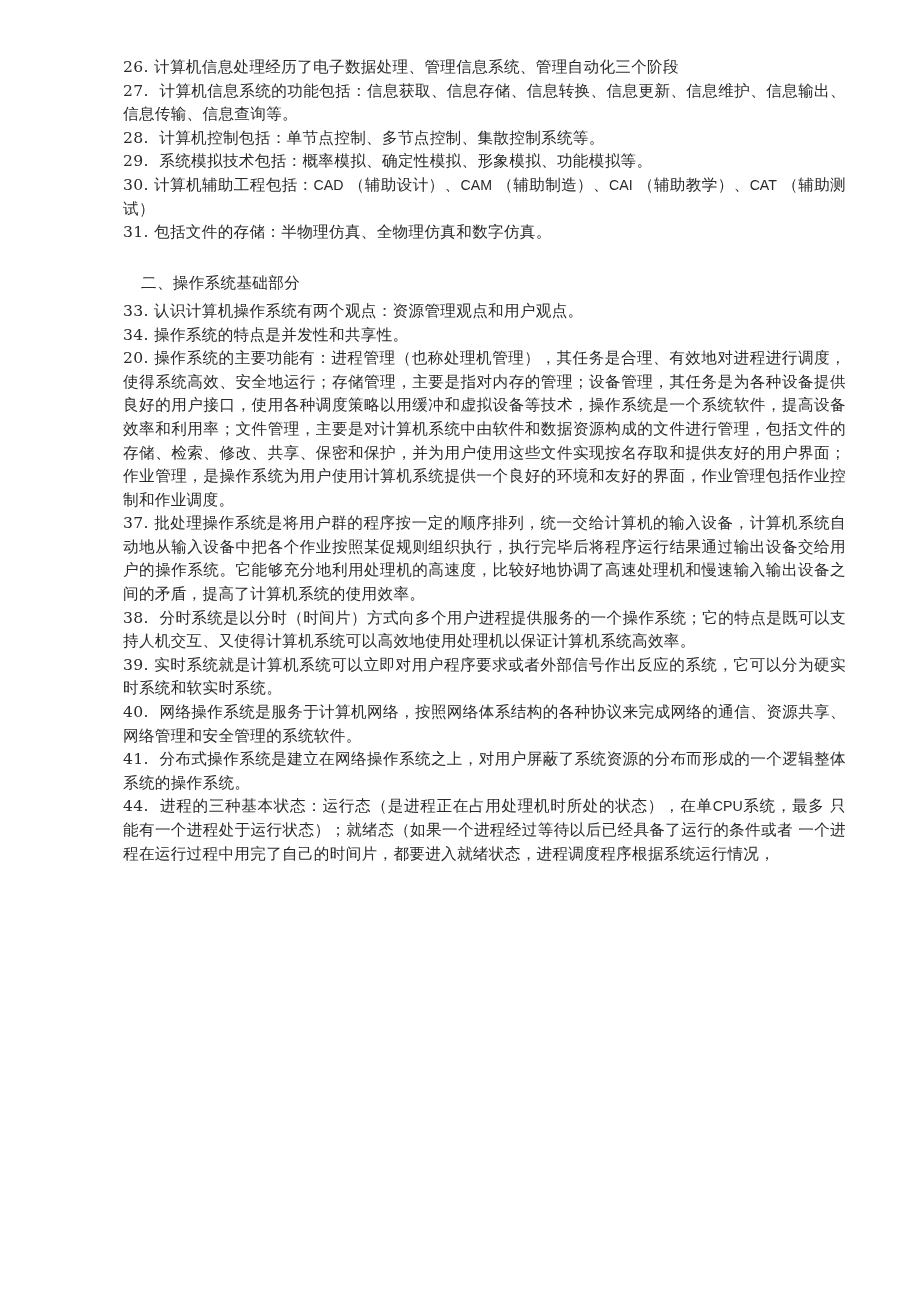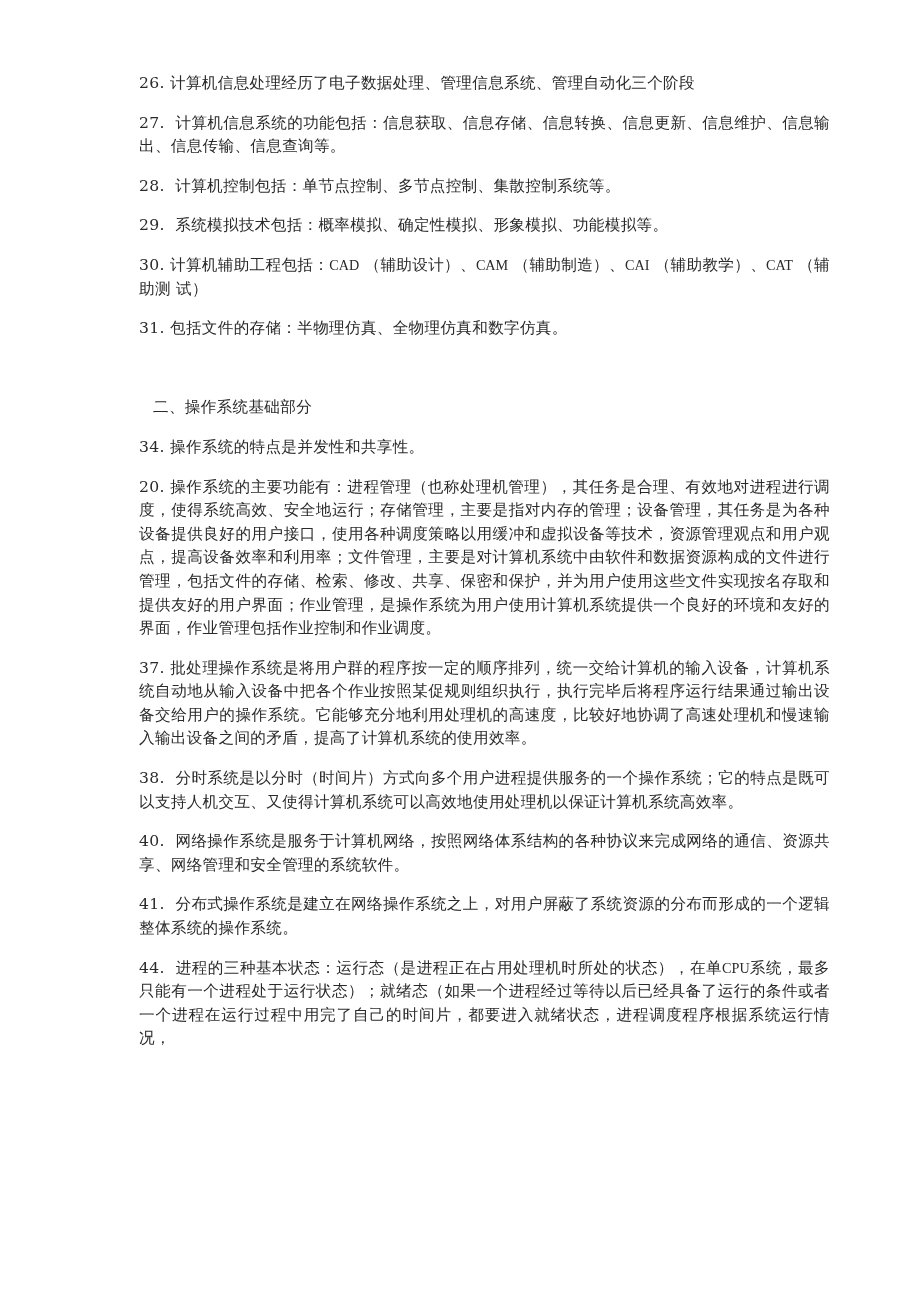--- a/index.html
+++ b/index.html
@@ -21,67 +21,69 @@
     width: 920px;
     height: 1302px;
     box-sizing: border-box;
     padding: 56px 74px 0 123px;
   }
   .doc-body {
     width: 723px;
   }
   
   .item {
-    margin: 16px;
+    margin: 0;
     padding: 0;
     font-size: 15.6px;
     line-height: 23.6px;
     text-align: justify;
     text-justify: inter-ideograph;
     text-indent: 0;
     word-break: break-all;
     letter-spacing: 0.02em;
   }
   .item .num {
     white-space: pre;
   }
   
   .section-heading {
-    margin: 16px;
+    margin: 4px;
     padding: 0;
     font-size: 15.6px;
     line-height: 23.6px;
     text-indent: 14px;
     text-align: left;
     letter-spacing: 0.02em;
   }
   
   .block-gap {
     height: 23.6px;
   }
   .latin {
-    font-family: Liberation Serif, serif;
+    font-family: Liberation Sans, sans-serif;
     font-size: 14.2px;
     letter-spacing: 0;
   }
 </style>
 </head>
 <body>
 
 <div class="page">
   <div class="doc-body" id="doc-body">
       <div class="item"><span class="num">26.</span><span class="num"> </span><span>计算机信息处理经历了电子数据处理、管理信息系统、管理自动化三个阶段</span></div>
       <div class="item"><span class="num">27.</span><span class="num">  </span><span>计算机信息系统的功能包括：信息获取、信息存储、信息转换、信息更新、信息维护、信息输出、信息传输、信息查询等。</span></div>
       <div class="item"><span class="num">28.</span><span class="num">  </span><span>计算机控制包括：单节点控制、多节点控制、集散控制系统等。</span></div>
       <div class="item"><span class="num">29.</span><span class="num">  </span><span>系统模拟技术包括：概率模拟、确定性模拟、形象模拟、功能模拟等。</span></div>
       <div class="item"><span class="num">30.</span><span class="num"> </span><span>计算机辅助工程包括：<span class="latin">CAD</span> （辅助设计）、<span class="latin">CAM</span> （辅助制造）、<span class="latin">CAI</span> （辅助教学）、<span class="latin">CAT</span> （辅助测 试）</span></div>
       <div class="item"><span class="num">31.</span><span class="num"> </span><span>包括文件的存储：半物理仿真、全物理仿真和数字仿真。</span></div>
       <div class="block-gap"></div>
       <div class="section-heading">二、操作系统基础部分</div>
+      <div class="item"><span class="num">33.</span><span class="num"> </span><span>认识计算机操作系统有两个观点：资源管理观点和用户观点。</span></div>
       <div class="item"><span class="num">34.</span><span class="num"> </span><span>操作系统的特点是并发性和共享性。</span></div>
-      <div class="item"><span class="num">20.</span><span class="num"> </span><span>操作系统的主要功能有：进程管理（也称处理机管理），其任务是合理、有效地对进程进行调度，使得系统高效、安全地运行；存储管理，主要是指对内存的管理；设备管理，其任务是为各种设备提供良好的用户接口，使用各种调度策略以用缓冲和虚拟设备等技术，资源管理观点和用户观点，提高设备效率和利用率；文件管理，主要是对计算机系统中由软件和数据资源构成的文件进行管理，包括文件的存储、检索、修改、共享、保密和保护，并为用户使用这些文件实现按名存取和提供友好的用户界面；作业管理，是操作系统为用户使用计算机系统提供一个良好的环境和友好的界面，作业管理包括作业控制和作业调度。</span></div>
+      <div class="item"><span class="num">20.</span><span class="num"> </span><span>操作系统的主要功能有：进程管理（也称处理机管理），其任务是合理、有效地对进程进行调度，使得系统高效、安全地运行；存储管理，主要是指对内存的管理；设备管理，其任务是为各种设备提供良好的用户接口，使用各种调度策略以用缓冲和虚拟设备等技术，操作系统是一个系统软件，提高设备效率和利用率；文件管理，主要是对计算机系统中由软件和数据资源构成的文件进行管理，包括文件的存储、检索、修改、共享、保密和保护，并为用户使用这些文件实现按名存取和提供友好的用户界面；作业管理，是操作系统为用户使用计算机系统提供一个良好的环境和友好的界面，作业管理包括作业控制和作业调度。</span></div>
       <div class="item"><span class="num">37.</span><span class="num"> </span><span>批处理操作系统是将用户群的程序按一定的顺序排列，统一交给计算机的输入设备，计算机系统自动地从输入设备中把各个作业按照某促规则组织执行，执行完毕后将程序运行结果通过输出设备交给用户的操作系统。它能够充分地利用处理机的高速度，比较好地协调了高速处理机和慢速输入输出设备之间的矛盾，提高了计算机系统的使用效率。</span></div>
       <div class="item"><span class="num">38.</span><span class="num">  </span><span>分时系统是以分时（时间片）方式向多个用户进程提供服务的一个操作系统；它的特点是既可以支持人机交互、又使得计算机系统可以高效地使用处理机以保证计算机系统高效率。</span></div>
+      <div class="item"><span class="num">39.</span><span class="num"> </span><span>实时系统就是计算机系统可以立即对用户程序要求或者外部信号作出反应的系统，它可以分为硬实时系统和软实时系统。</span></div>
       <div class="item"><span class="num">40.</span><span class="num">  </span><span>网络操作系统是服务于计算机网络，按照网络体系结构的各种协议来完成网络的通信、资源共享、网络管理和安全管理的系统软件。</span></div>
       <div class="item"><span class="num">41.</span><span class="num">  </span><span>分布式操作系统是建立在网络操作系统之上，对用户屏蔽了系统资源的分布而形成的一个逻辑整体系统的操作系统。</span></div>
       <div class="item"><span class="num">44.</span><span class="num">  </span><span>进程的三种基本状态：运行态（是进程正在占用处理机时所处的状态），在单<span class="latin">CPU</span>系统，最多 只能有一个进程处于运行状态）；就绪态（如果一个进程经过等待以后已经具备了运行的条件或者 一个进程在运行过程中用完了自己的时间片，都要进入就绪状态，进程调度程序根据系统运行情况，</span></div>
     </div>
 </div>
 
 </body></html>

